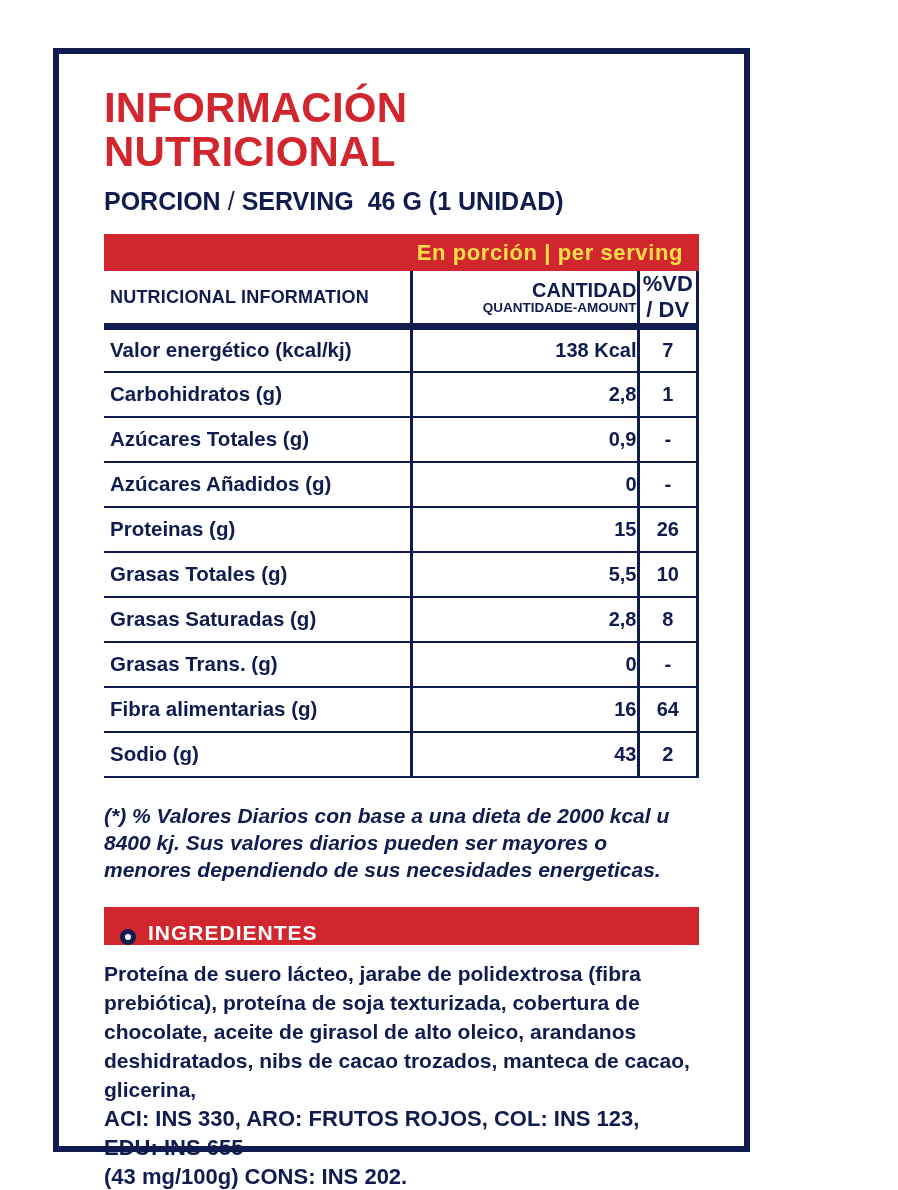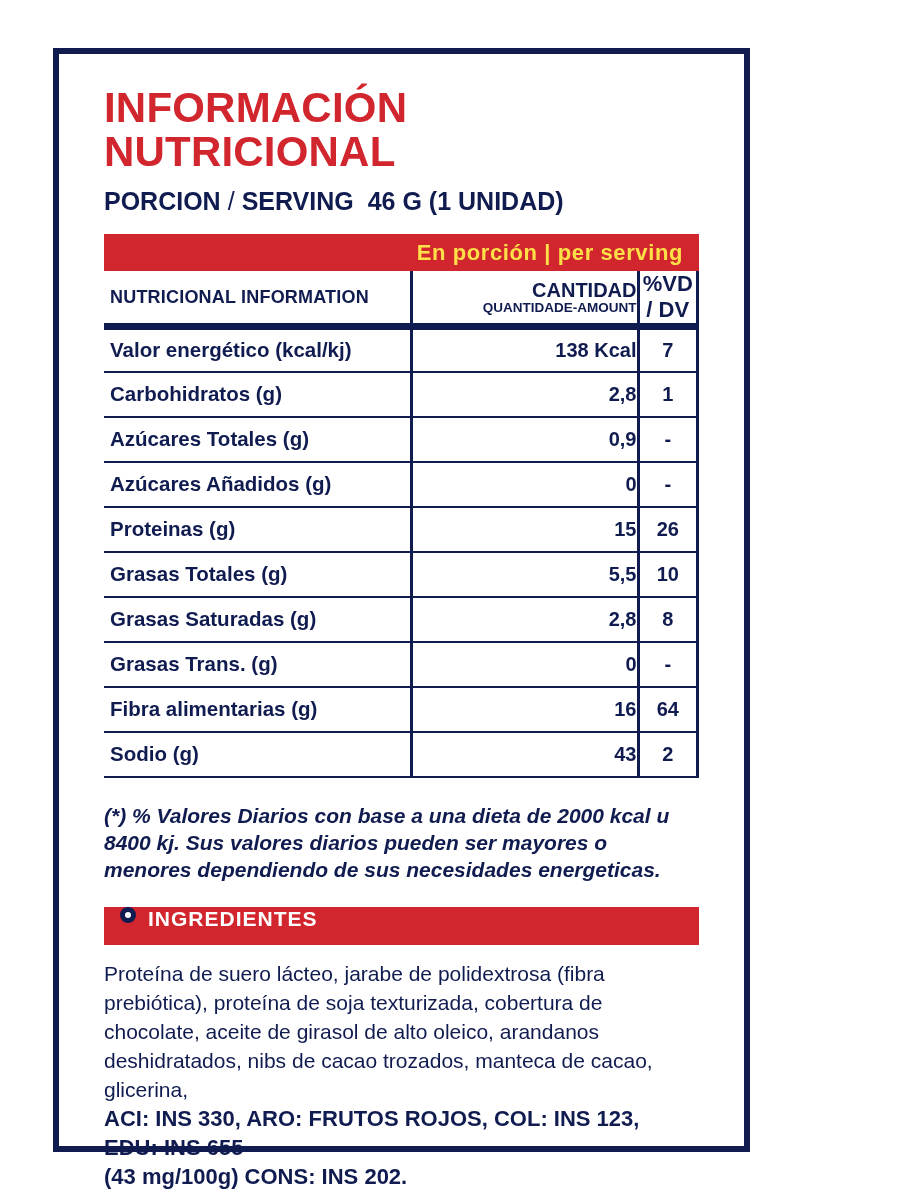--- a/index.html
+++ b/index.html
@@ -47,31 +47,31 @@
   table.nutri td.c1{ text-align:left; padding-left:6px; font-size:20.5px; font-weight:600; }
   table.nutri td.c2, table.nutri td.c3{ font-size:20px; font-weight:600; }
   
   .footnote{
     margin:24px 0 0 0; font-style:italic; font-weight:600;
     font-size:21px; line-height:27px; color:var(--navy); max-width:704px;
   }
   
   .ing-band{
     margin-top:24px; height:38px; background:var(--red);
-    display:flex; align-items:flex-start; padding-left:16px;
+    display:flex; align-items:flex-end; padding-left:16px;
   }
   .ring-icon{
     display:inline-block; width:16px; height:16px; border-radius:50%;
     border:5px solid var(--navy); background:#fff; flex:0 0 auto;
   }
   .ing-band .ing-label{
     color:#fff; font-size:21px; font-weight:800; letter-spacing:1px; margin-left:12px;
   }
   
-  .ing-body{ margin:14px 0 0 0; font-size:21px; line-height:29px; font-weight:400; color:var(--navy); }
+  .ing-body{ margin:14px 0 0 0; font-size:21px; line-height:29px; font-weight:700; color:var(--navy); }
   .ing-strong{ font-size:22px; line-height:29px; font-weight:800; color:var(--navy); }
 </style>
 </head>
 <body>
 
 <div class="label-box">
 
   <h1 class="title">INFORMACIÓN NUTRICIONAL</h1>
 
   <div class="serving-line">

